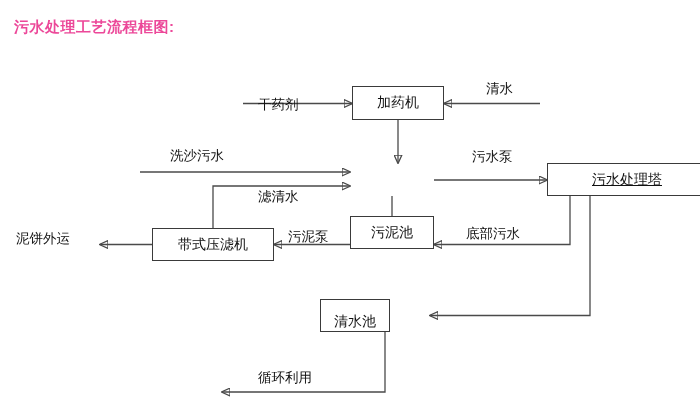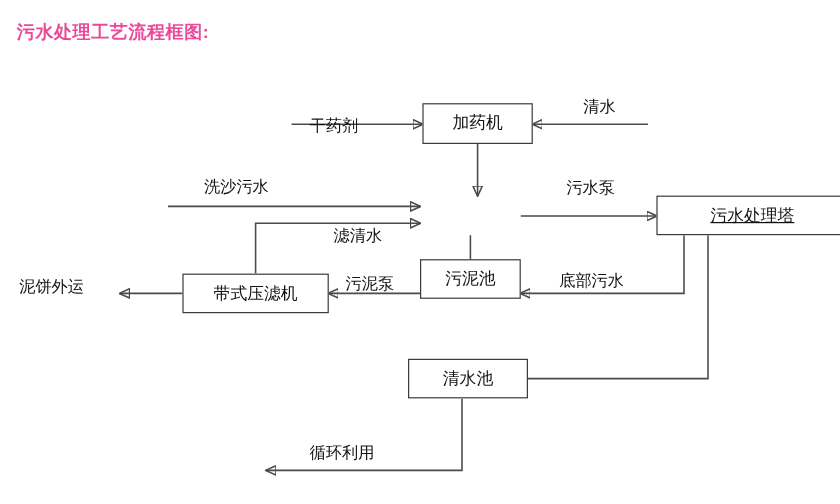--- a/index.html
+++ b/index.html
@@ -121,31 +121,31 @@
   </div>
 
   <div class="node" style="left:152px; top:228px; width:122px; height:33px;">
     <span>带式压滤机</span>
   </div>
 
   <div class="node" style="left:350px; top:216px; width:84px; height:33px;">
     <span>污泥池</span>
   </div>
 
-  <div class="node" style="left:340px; top:299px; width:100px; height:33px;">
+  <div class="node" style="left:320px; top:299px; width:70px; height:33px;align-items:flex-end;">
     <span>清水池</span>
   </div>
 
   <div class="edge-label" style="left:258px; top:96px;text-align:right;">干药剂</div>
 
   <div class="edge-label" style="left:486px; top:80px;">清水</div>
 
   <div class="edge-label" style="left:170px; top:147px;">洗沙污水</div>
 
-  <div class="edge-label" style="left:258px; top:188px;margin-left:20px;">滤清水</div>
+  <div class="edge-label" style="left:258px; top:188px;">滤清水</div>
 
   <div class="edge-label" style="left:456px; top:148px;margin-left:16px;">污水泵</div>
 
   <div class="edge-label" style="left:16px; top:230px;">泥饼外运</div>
 
   <div class="edge-label" style="left:288px; top:228px;">污泥泵</div>
 
   <div class="edge-label" style="left:466px; top:225px;">底部污水</div>
 
   <div class="edge-label" style="left:258px; top:369px;">循环利用</div>

